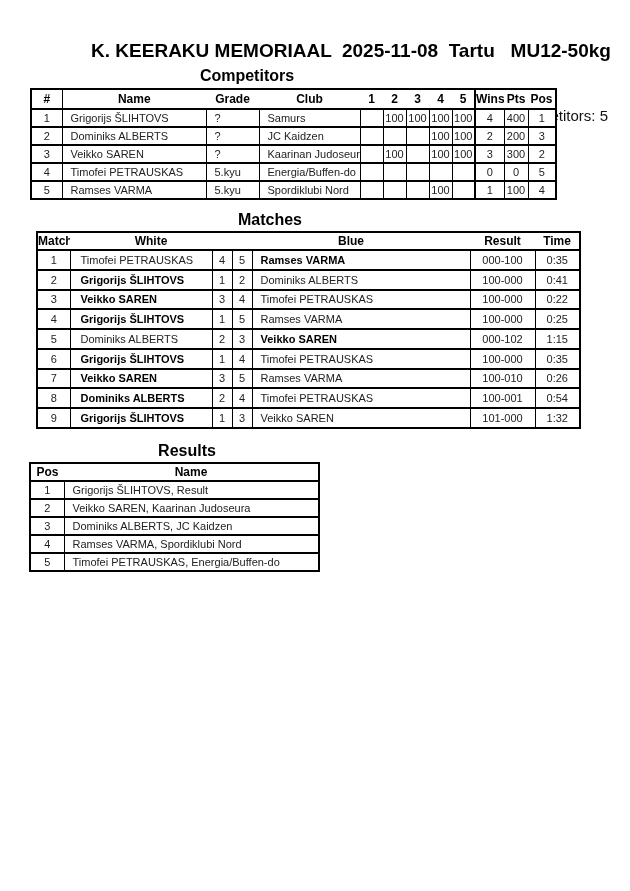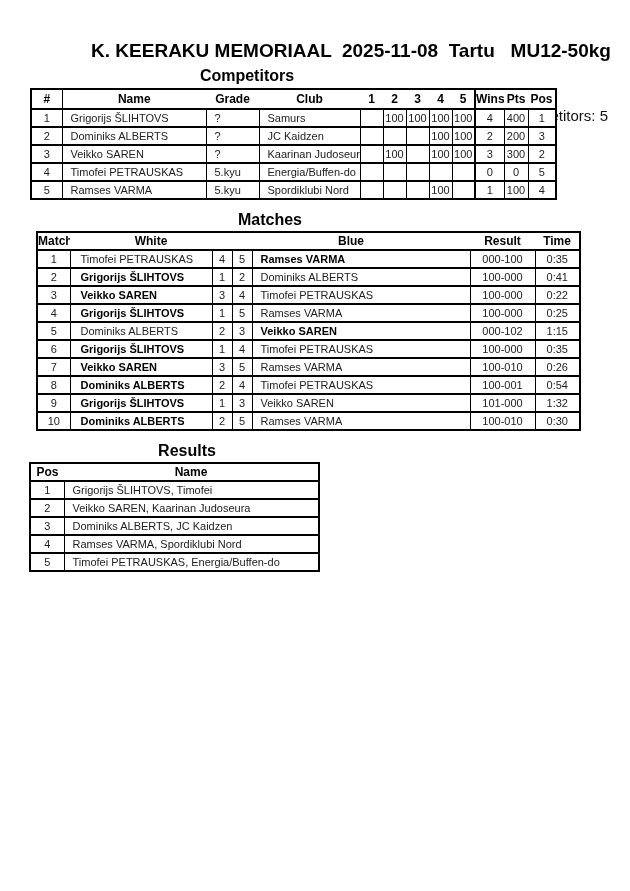--- a/index.html
+++ b/index.html
@@ -247,49 +247,40 @@
         </tr>
         <tr>
           <td class="c">9</td>
           <td class="l10 b">Grigorijs ŠLIHTOVS</td>
           <td class="c">1</td>
           <td class="c">3</td>
           <td class="l">Veikko SAREN</td>
           <td class="c">101-000</td>
           <td class="c">1:32</td>
         </tr>
-        <tr>
-          <td class="c">10</td>
-          <td class="l10 b">Dominiks ALBERTS</td>
-          <td class="c">2</td>
-          <td class="c">5</td>
-          <td class="l">Ramses VARMA</td>
-          <td class="c">100-010</td>
-          <td class="c">0:30</td>
-        </tr>
       </tbody>
   </table>
 
   <div class="abs sec-title" style="top:442px;left:0;width:306px;text-align:center;margin-left:34px;">Results</div>
 
   <table id="results-table" style="left:29px;top:462px;width:289px;height:108px;">
     <colgroup>
       <col style="width:34px">
         <col style="width:255px">
     </colgroup>
     <thead>
       <tr>
         <th class="c">Pos</th>
         <th class="c">Name</th>
       </tr>
     </thead>
     <tbody id="results-body">
         <tr>
           <td class="c">1</td>
-          <td class="l">Grigorijs ŠLIHTOVS, Timofei</td>
+          <td class="l">Grigorijs ŠLIHTOVS, Result</td>
         </tr>
         <tr>
           <td class="c">2</td>
           <td class="l">Veikko SAREN, Kaarinan Judoseura</td>
         </tr>
         <tr>
           <td class="c">3</td>
           <td class="l">Dominiks ALBERTS, JC Kaidzen</td>
         </tr>
         <tr>

